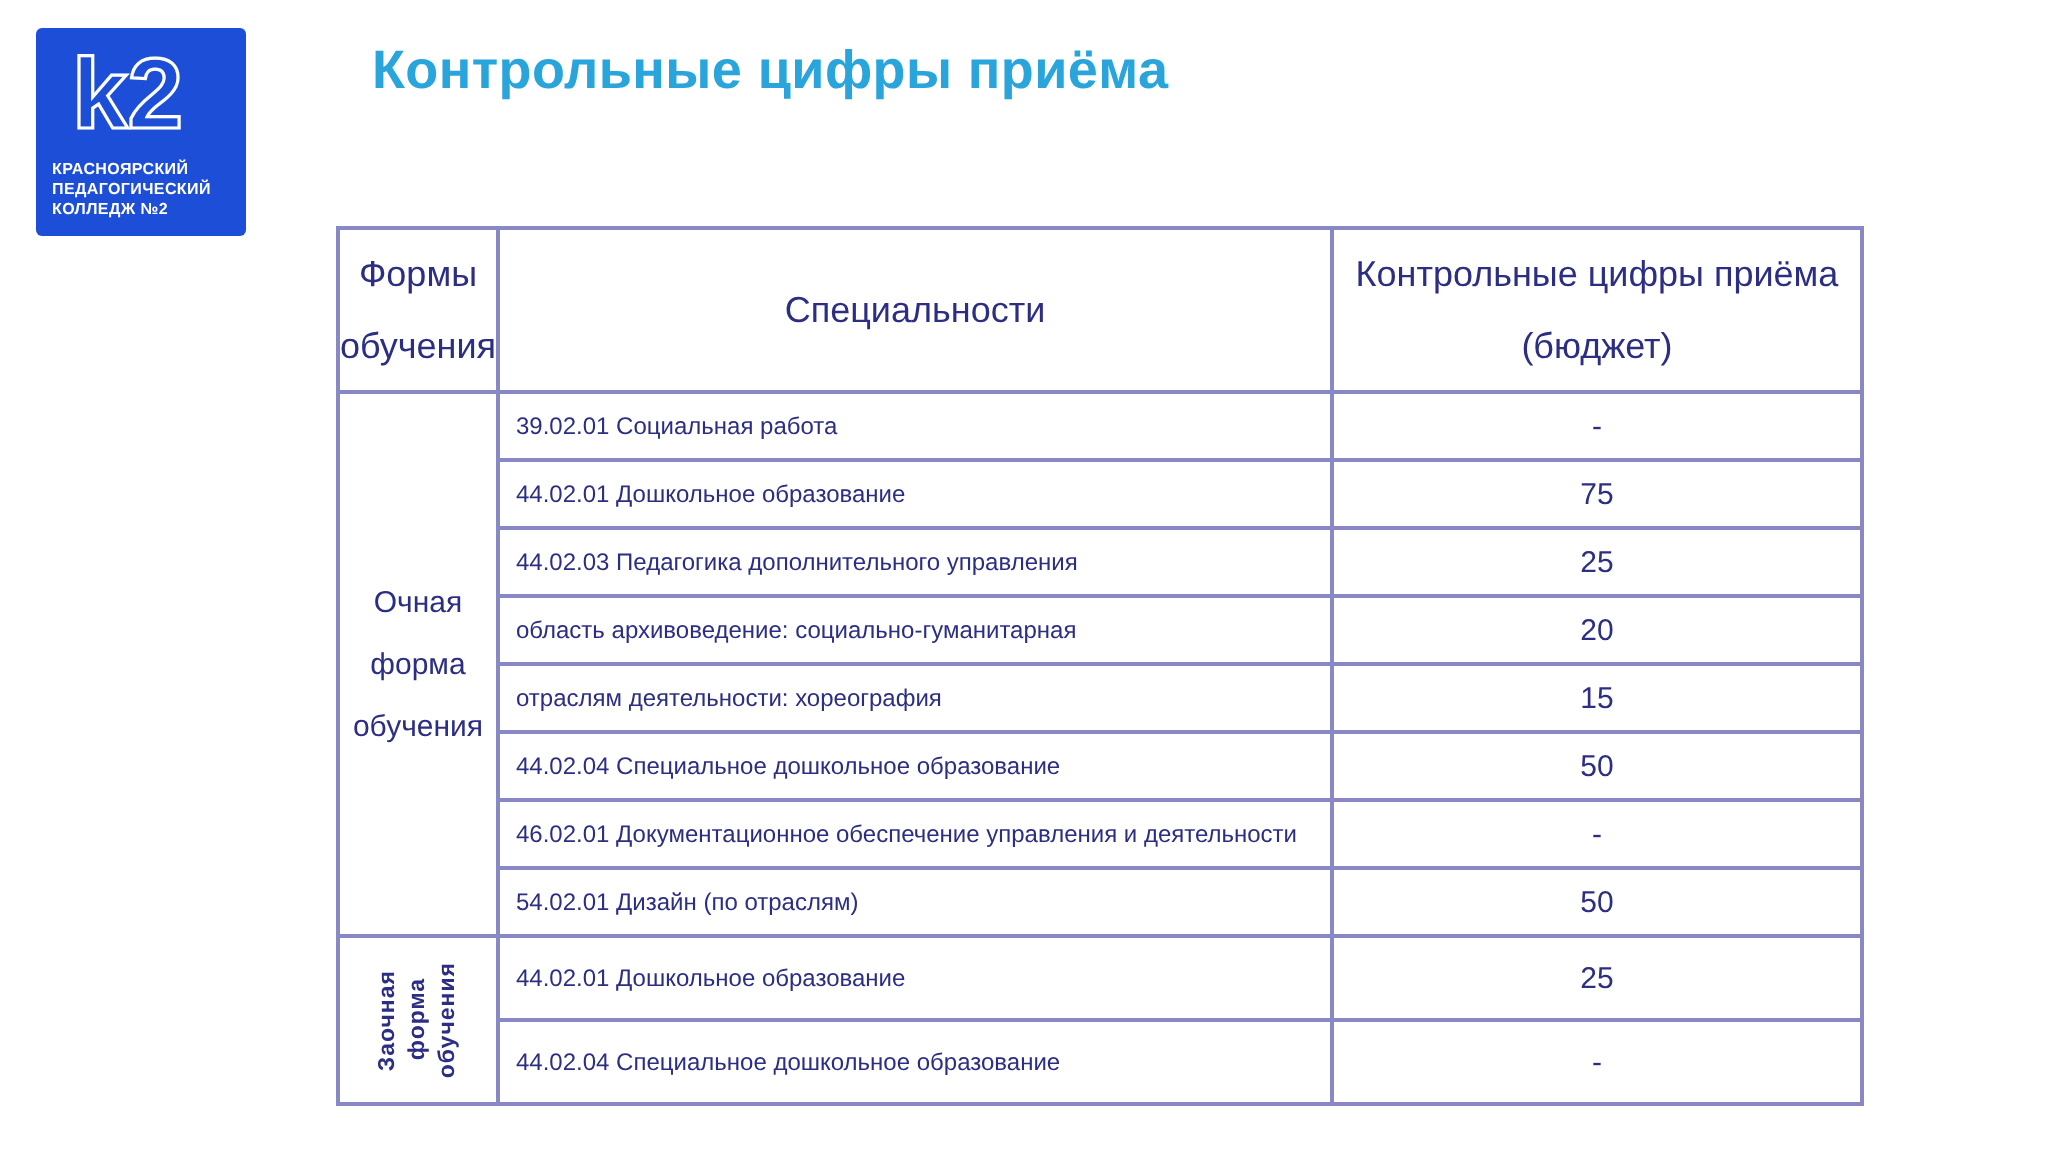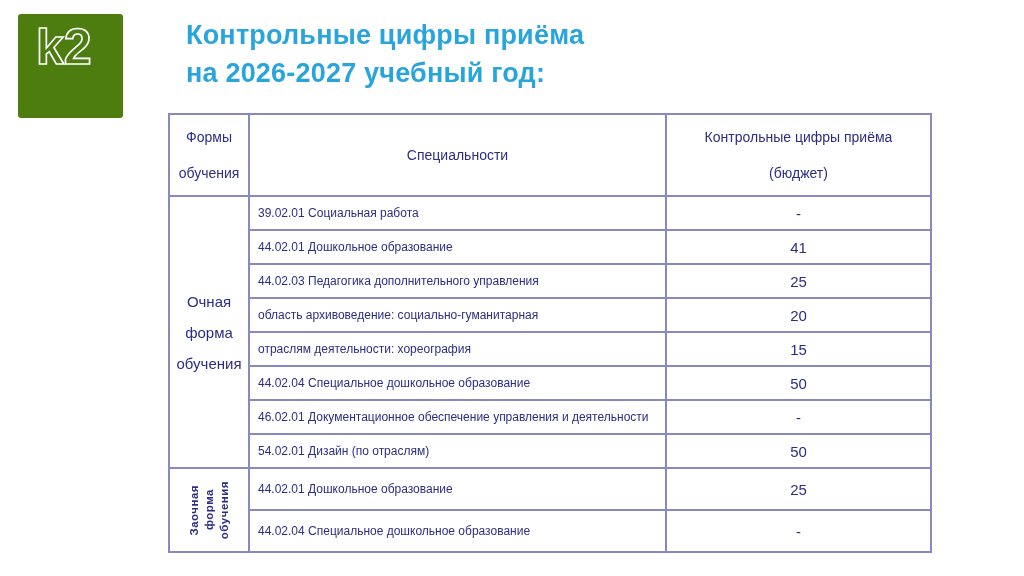--- a/index.html
+++ b/index.html
@@ -3,21 +3,21 @@
 <meta charset="utf-8">
 <style>
   * { margin: 0; padding: 0; box-sizing: border-box; }
   html, body { width: 1024px; height: 576px; background: #ffffff; overflow: hidden; }
   body { font-family: "Liberation Sans", sans-serif; position: relative; }
 
   
   .logo {
     position: absolute; left: 18px; top: 14px;
     width: 105px; height: 104px;
-    background: #4d7c0f; border-radius: 3px;
+    background: #1d4ed8; border-radius: 3px;
     display: flex; flex-direction: column;
     align-items: flex-start; justify-content: flex-end;
     padding: 6px 6px 8px 8px;
   }
   .logo-mark { position: absolute; left: 14px; top: 6px; }
   .logo-text { color: #ffffff; font-weight: bold; font-size: 8px; line-height: 10px; letter-spacing: 0.2px; }
 
   
   .title {
     position: absolute; left: 186px; top: 16px;
@@ -34,21 +34,21 @@
   }
   .kcp-table td, .kcp-table th {
     border: 2px solid #8888C4; background: #ffffff;
     vertical-align: middle; font-weight: normal;
   }
   .row-header   { height: 82px; }
   .row-body     { height: 34px; }
   .row-zaochn   { height: 42px; }
 
   .hd-stack { display: flex; flex-direction: column; justify-content: space-around; height: 72px; align-items: center; }
-  .hd { font-size: 14px; }
+  .hd { font-size: 18px; }
 
   .form-cell { text-align: center; font-size: 15px; }
   .form-cell .form-line { display: block; line-height: 31px; }
 
   .vwrap { display: flex; flex-direction: row; align-items: center; justify-content: center; gap: 3px; height: 100%; }
   .vwrap span {
     writing-mode: vertical-rl; transform: rotate(180deg);
     font-weight: bold; font-size: 11.5px; letter-spacing: 0.5px;
   }
 
@@ -57,25 +57,29 @@
 </style>
 </head>
 <body>
 
 <div class="slide">
 
   <div class="logo">
     <svg class="logo-mark" width="80" height="52" viewBox="0 0 80 52">
       <text x="4" y="44" font-family="Liberation Sans, sans-serif" font-weight="bold" font-size="50" fill="none" stroke="#ffffff" stroke-width="1.6">k2</text>
     </svg>
+    <div class="logo-text">
+      <div>КРАСНОЯРСКИЙ</div>
+      <div>ПЕДАГОГИЧЕСКИЙ</div>
+      <div>КОЛЛЕДЖ №2</div>
+    </div>
   </div>
 
   <div class="title">
     <div>Контрольные цифры приёма</div>
-    <div>на 2026-2027 учебный год:</div>
   </div>
 
   <table class="kcp-table">
     <colgroup>
       <col style="width:80px">
       <col style="width:417px">
       <col style="width:265px">
     </colgroup>
     <tbody>
         <tr class="row-header">
@@ -100,21 +104,21 @@
       <td rowspan="8" class="form-cell">
         <span class="form-line">Очная</span>
         <span class="form-line">форма</span>
         <span class="form-line">обучения</span>
       </td>
       <td class="spec-cell">39.02.01 Социальная работа</td>
       <td class="num-cell">-</td>
     </tr>
     <tr class="row-body">
       <td class="spec-cell">44.02.01 Дошкольное образование</td>
-      <td class="num-cell">41</td>
+      <td class="num-cell">75</td>
     </tr>
     <tr class="row-body">
       <td class="spec-cell">44.02.03 Педагогика дополнительного управления</td>
       <td class="num-cell">25</td>
     </tr>
     <tr class="row-body">
       <td class="spec-cell">область архивоведение: социально-гуманитарная</td>
       <td class="num-cell">20</td>
     </tr>
     <tr class="row-body">

